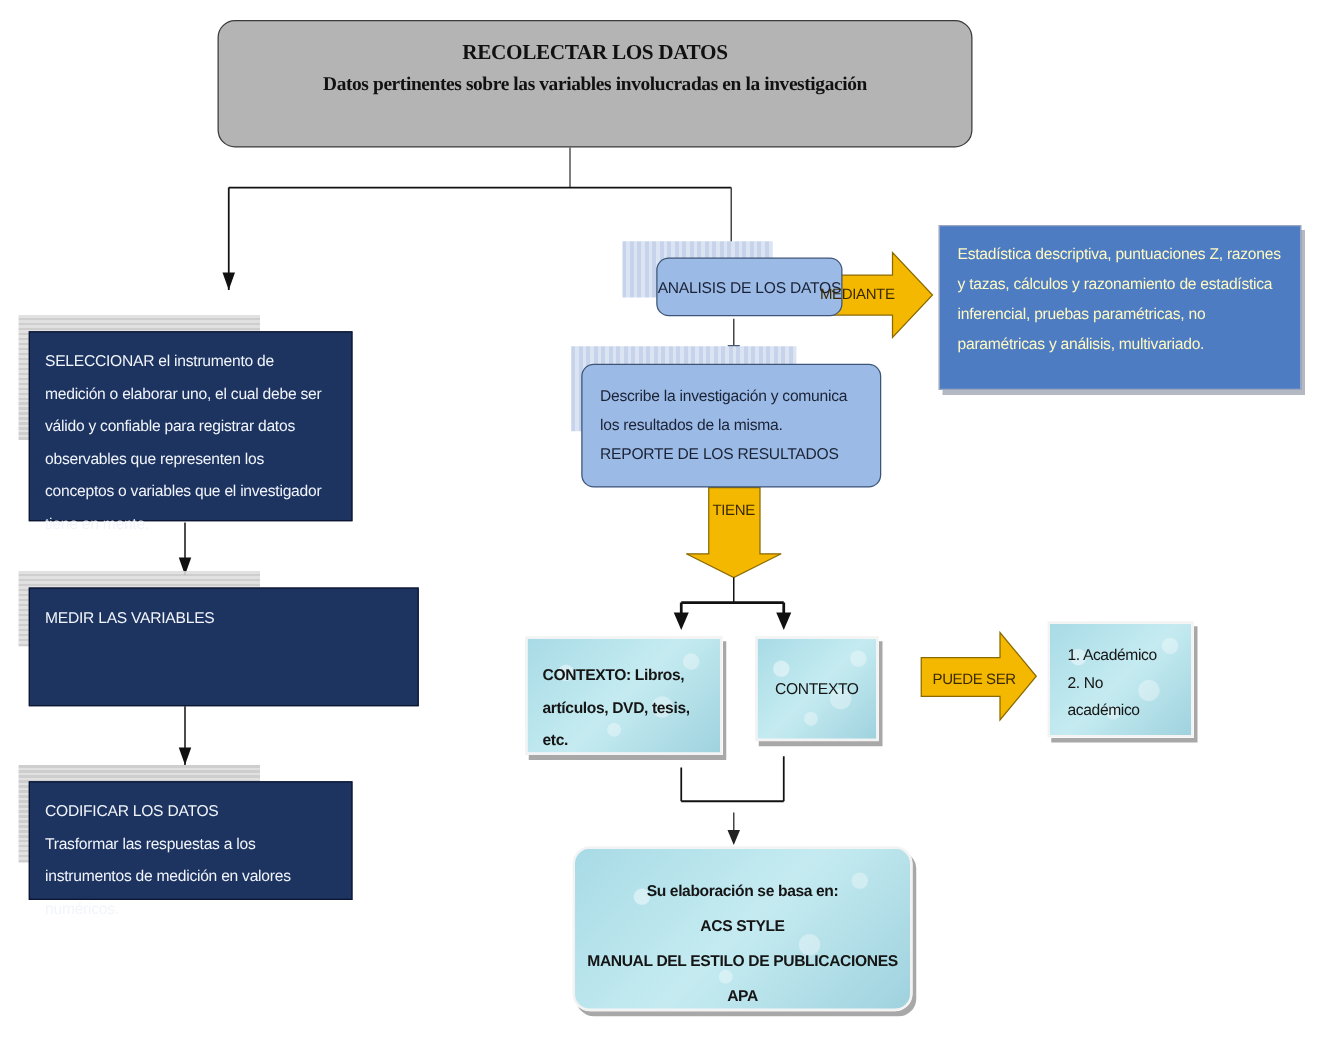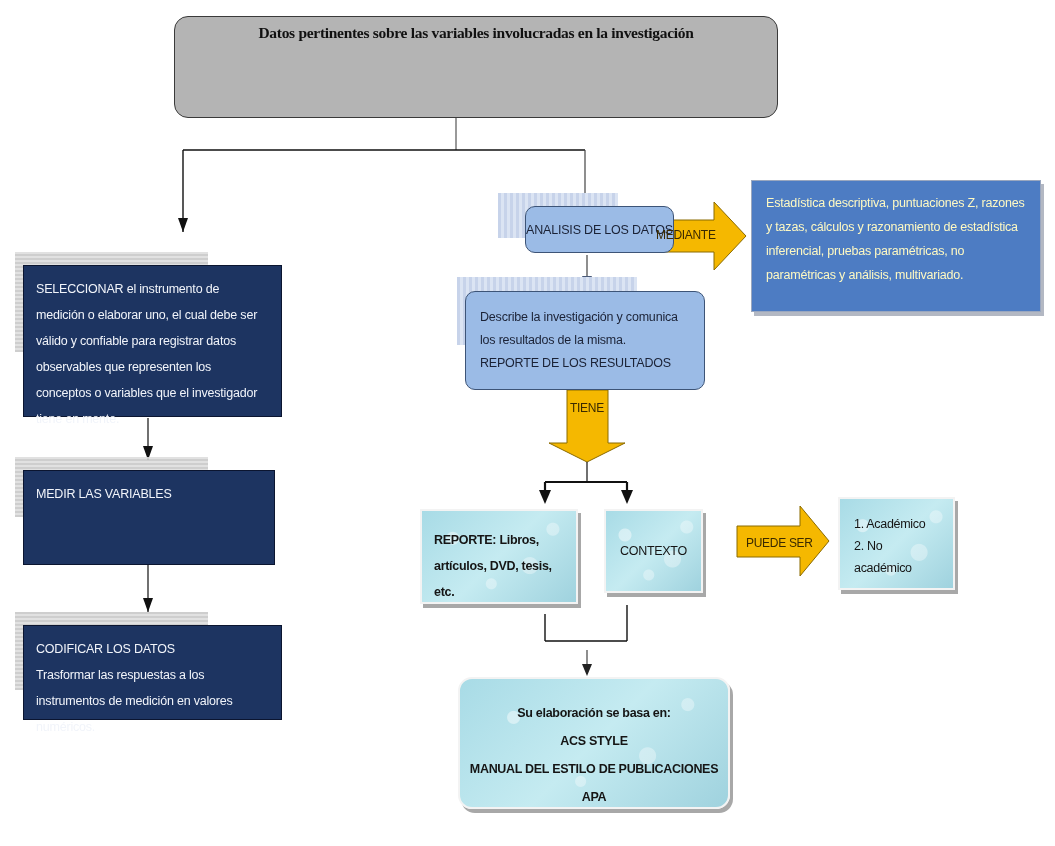--- a/index.html
+++ b/index.html
@@ -100,30 +100,31 @@
   <g>
     <path d="M652,220 L714,220 L714,202 L746,236 L714,270 L714,252 L652,252 Z" fill="#f5b800" stroke="#8a6a00" stroke-width="1"></path>
   </g>
 
   <g>
     <path d="M737,526 L800,526 L800,506 L829,541 L800,576 L800,557 L737,557 Z" fill="#f5b800" stroke="#8a6a00" stroke-width="1"></path>
   </g>
 </svg>
 
 <div id="top-box" class="abs">
+  <div class="t1">RECOLECTAR LOS DATOS</div>
   <div class="t2">Datos pertinentes sobre las variables involucradas en la investigación</div>
 </div>
 
 <div class="abs shadow-grid" style="left:15px;top:252px;width:193px;height:100px;"></div>
 <div class="abs navy" style="left:23px;top:265px;width:259px;height:152px;">
   <span>SELECCIONAR el instrumento de medición o elaborar uno, el cual debe ser válido y confiable para registrar datos observables que representen los conceptos o variables que el investigador tiene en mente.</span>
 </div>
 
 <div class="abs shadow-grid" style="left:15px;top:457px;width:193px;height:60px;"></div>
-<div class="abs navy" style="left:23px;top:470px;width:252px;height:95px;">
+<div class="abs navy" style="left:23px;top:470px;width:312px;height:95px;">
   <div>MEDIR LAS VARIABLES</div>
 </div>
 
 <div class="abs shadow-grid" style="left:15px;top:612px;width:193px;height:78px;"></div>
 <div class="abs navy" style="left:23px;top:625px;width:259px;height:95px;">
   <div>CODIFICAR LOS DATOS</div>
   <div>Trasformar las respuestas a los instrumentos de medición en valores numéricos.</div>
 </div>
 
 <div class="abs blue-grid" style="left:498px;top:193px;width:120px;height:45px;"></div>
@@ -137,21 +138,21 @@
 </div>
 
 <div class="abs blue-grid" style="left:457px;top:277px;width:180px;height:68px;"></div>
 <div class="abs ltblue" style="left:465px;top:291px;width:240px;height:99px;padding:14px 14px 0 14px;line-height:23px;">
   <div>Describe la investigación y comunica los resultados de la misma.</div>
   <div>REPORTE DE LOS RESULTADOS</div>
 </div>
 <div class="abs arrow-label" style="left:570px;top:401px;">TIENE</div>
 
 <div class="abs water" style="left:420px;top:509px;width:158px;height:95px;padding:16px 12px 0 12px;line-height:26px;">
-  <span>REPORTE:</span>
+  <span>CONTEXTO:</span>
   <span>Libros, artículos, DVD, tesis, etc.</span>
 </div>
 
 <div class="abs water" style="left:604px;top:509px;width:99px;height:84px;display:flex;align-items:center;justify-content:center;font-weight:normal;">
   <span>CONTEXTO</span>
 </div>
 <div class="abs arrow-label" style="left:746px;top:536px;">PUEDE SER</div>
 
 <div class="abs water" style="left:838px;top:497px;width:117px;height:93px;padding:14px 17px 0 14px;line-height:22px;font-weight:normal;">
   <div>1. Académico</div>

